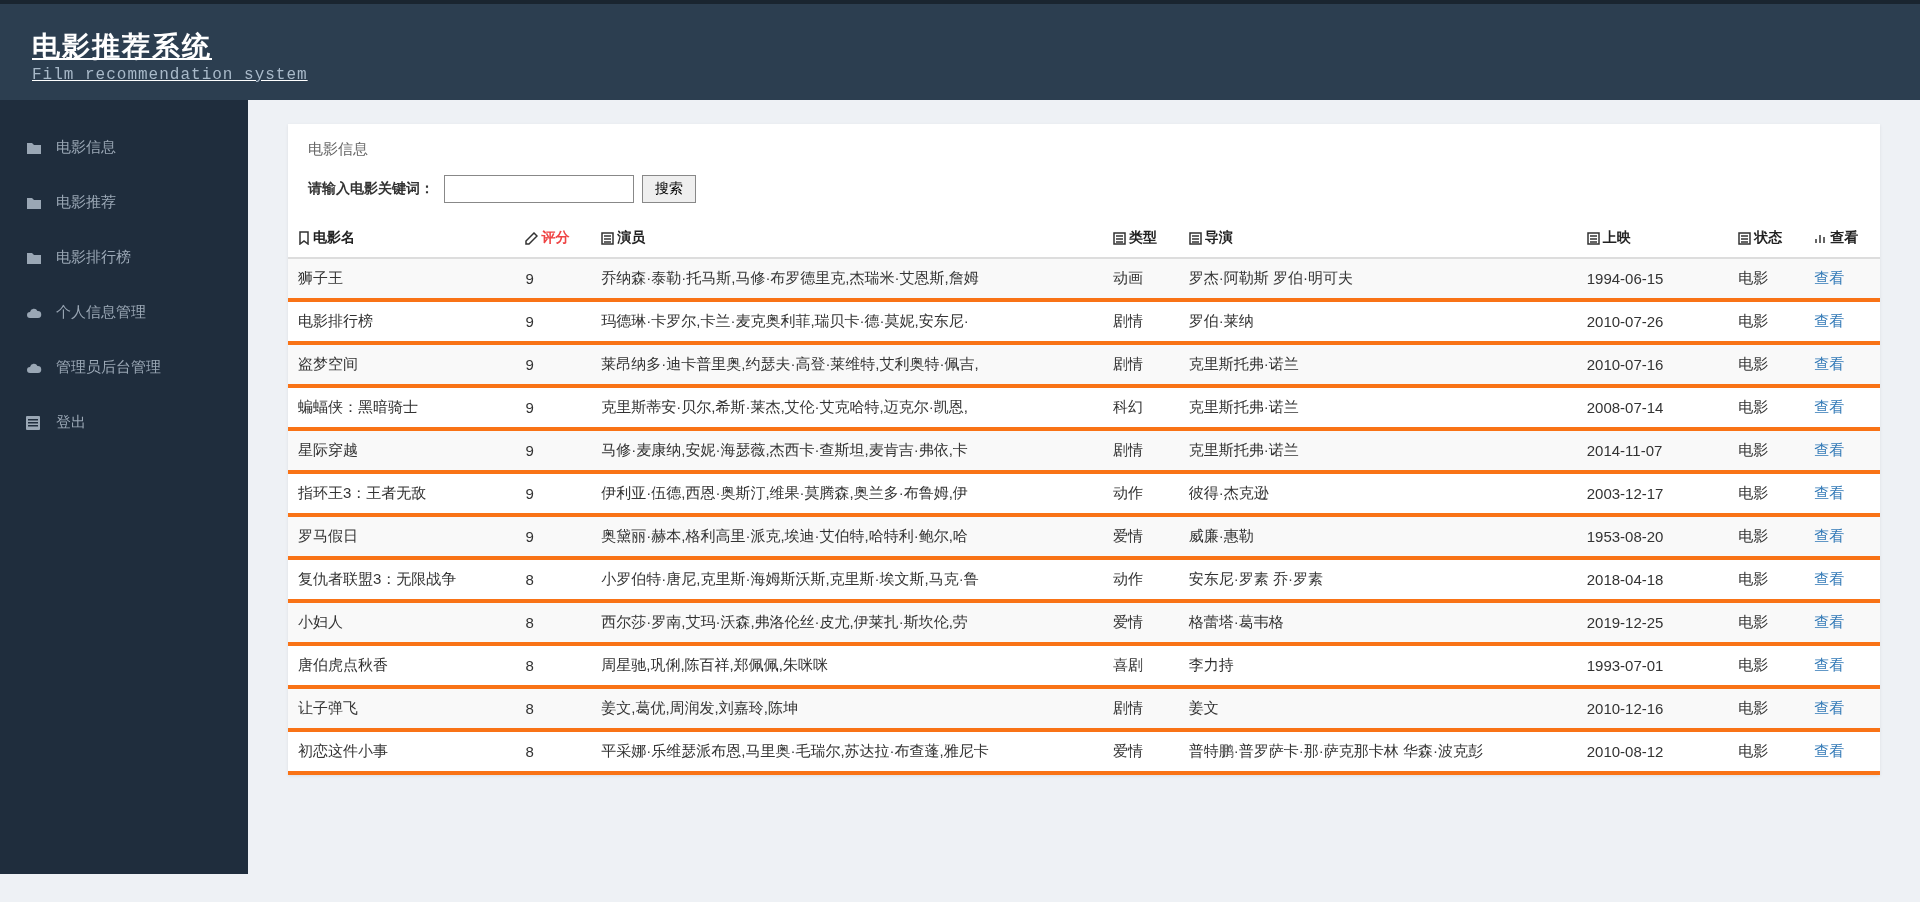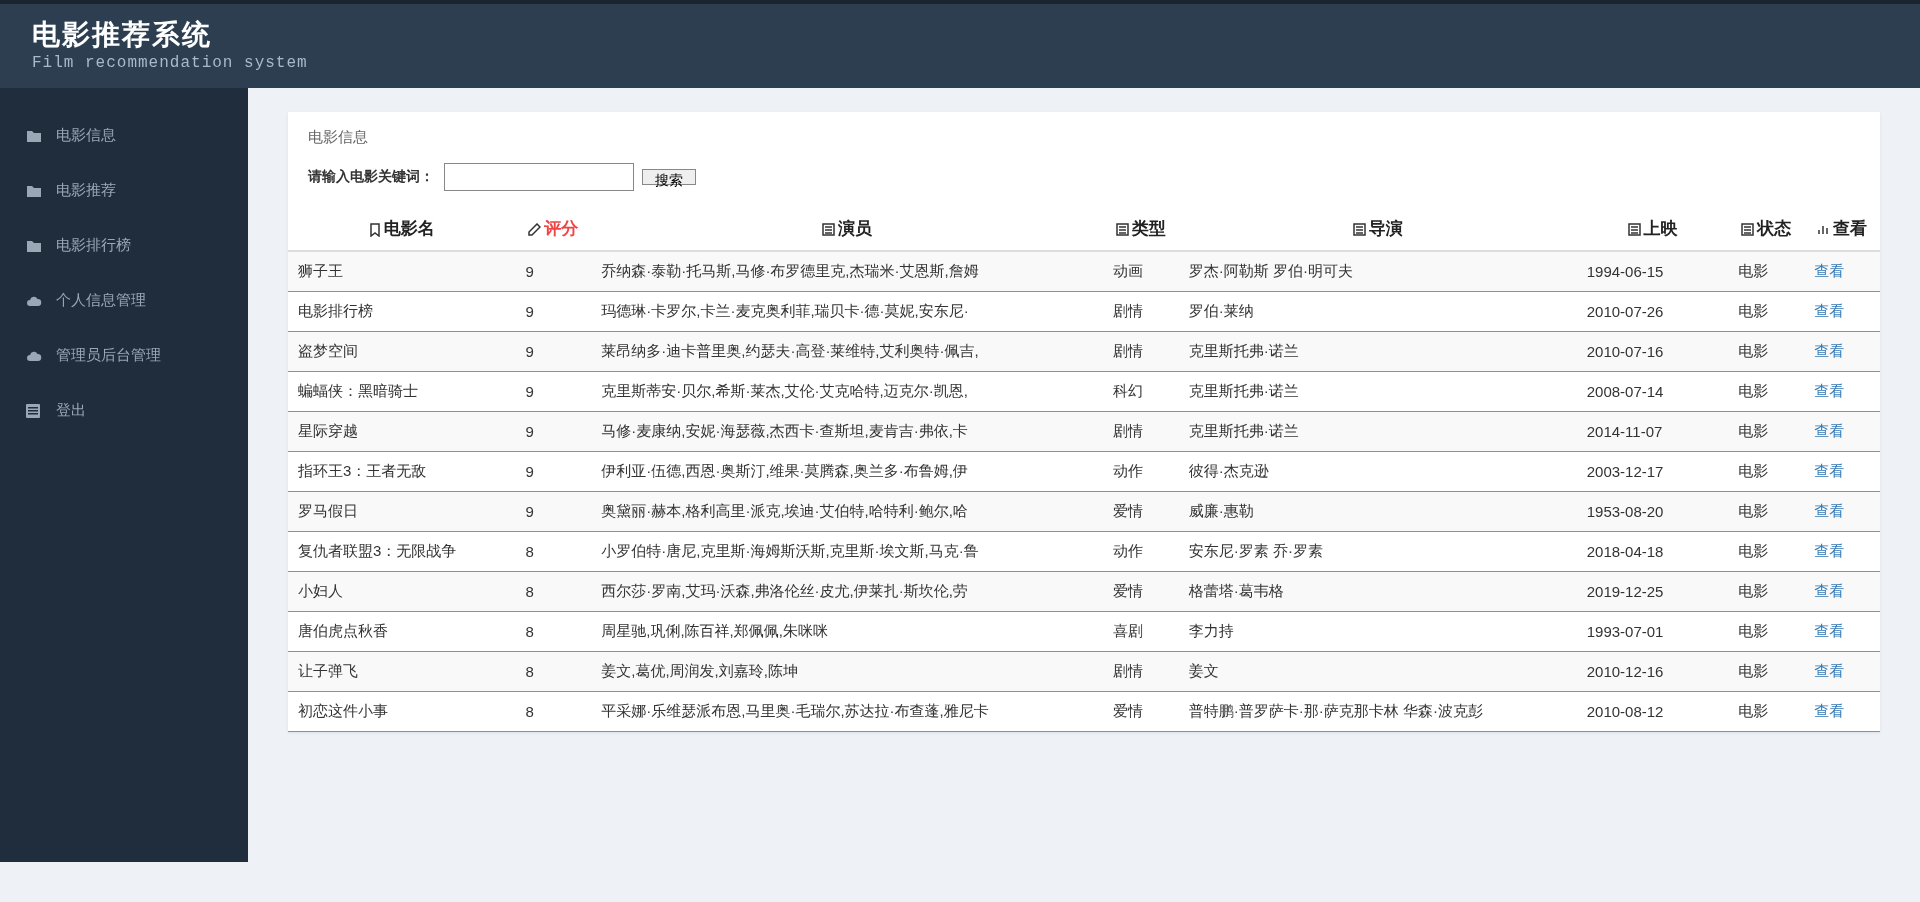--- a/index.html
+++ b/index.html
@@ -1,38 +1,38 @@
 <!DOCTYPE html>
 <html><head>
 <meta charset="utf-8">
 <style>
 * { margin:0; padding:0; box-sizing:border-box; }
 body { font-family:"Microsoft YaHei","Helvetica Neue",Arial,sans-serif; background:#eef1f5; color:#333; }
 .topbar { height:4px; background:#1a2530; }
-.header { background:#2c3e50; color:#fff; padding:12px 32px 16px 32px; }
+.header { background:#2c3e50; color:#fff; padding:24px 32px 16px 32px;text-decoration:underline; }
 .header h1 { font-size:28px; font-weight:600; letter-spacing:2px; }
 .header .sub { font-family:"Courier New",monospace; font-size:16px; color:#a8b9c9; margin-top:0; letter-spacing:1px; }
 .layout { display:flex; height:calc(100vh - 128px); }
 .sidebar { width:248px; background:#1f2d3d; color:#9aa7b5; padding-top:20px; }
 .sidebar .item { display:flex; align-items:center; padding:18px 26px; font-size:15px; cursor:pointer; }
 .sidebar .item .ic { width:18px; margin-right:12px; display:flex; align-items:center; }
 .sidebar .item svg { fill:currentColor; }
 .main { flex:1; padding:24px 40px; overflow:auto; }
 .panel { background:#fff; box-shadow:0 1px 3px rgba(0,0,0,.08); }
 .panel-head { padding:16px 20px; font-size:15px; color:#666; }
 .search-row { display:flex; align-items:center; padding:0 20px 16px 20px; }
 .search-row label { font-weight:600; font-size:14px; margin-right:10px; }
 .search-row input { width:190px; height:28px; border:1px solid #888; padding:2px 6px; background:#fff; font-size:14px; }
-.search-row button { margin-left:8px; height:16px; padding:2px 12px; border:1px solid #888; background:#efefef; font-size:14px; cursor:pointer; }
+.search-row button { margin-left:8px; height:28px; padding:2px 12px; border:1px solid #888; background:#efefef; font-size:14px; cursor:pointer; }
 table { width:100%; border-collapse:collapse; table-layout:fixed; }
-thead th { text-align:center; font-weight:600; font-size:17px; color:#222; padding:10px 10px 10px 10px; border-bottom:2px solid #ddd; white-space:nowrap; }
+thead th { text-align:left; font-weight:600; font-size:14px; color:#222; padding:10px 10px 10px 10px; border-bottom:2px solid #ddd; white-space:nowrap; }
 thead th .hi { display:inline-flex; align-items:center; vertical-align:middle; margin-right:3px; }
 thead th .hi svg { stroke:#333; }
 thead th .rating-label { color:#ef4444; }
-tbody tr { border-bottom:1px solid #f97316; }
+tbody tr { border-bottom:4px solid #f97316; }
 tbody tr:nth-child(odd) { background:#f9f9f9; }
 tbody tr:nth-child(even) { background:#fff; }
 tbody td { font-size:15px; color:#333; padding:10px 10px; white-space:nowrap; overflow:hidden; text-overflow:ellipsis; }
 .view-link { color:#337ab7; cursor:pointer; }
 col.c-name{width:12%;} col.c-score{width:4%;} col.c-actor{width:27%;}
 col.c-type{width:4%;} col.c-dir{width:21%;} col.c-rel{width:8%;}
 col.c-stat{width:4%;} col.c-view{width:4%;}
 </style>
 </head>
 <body>

